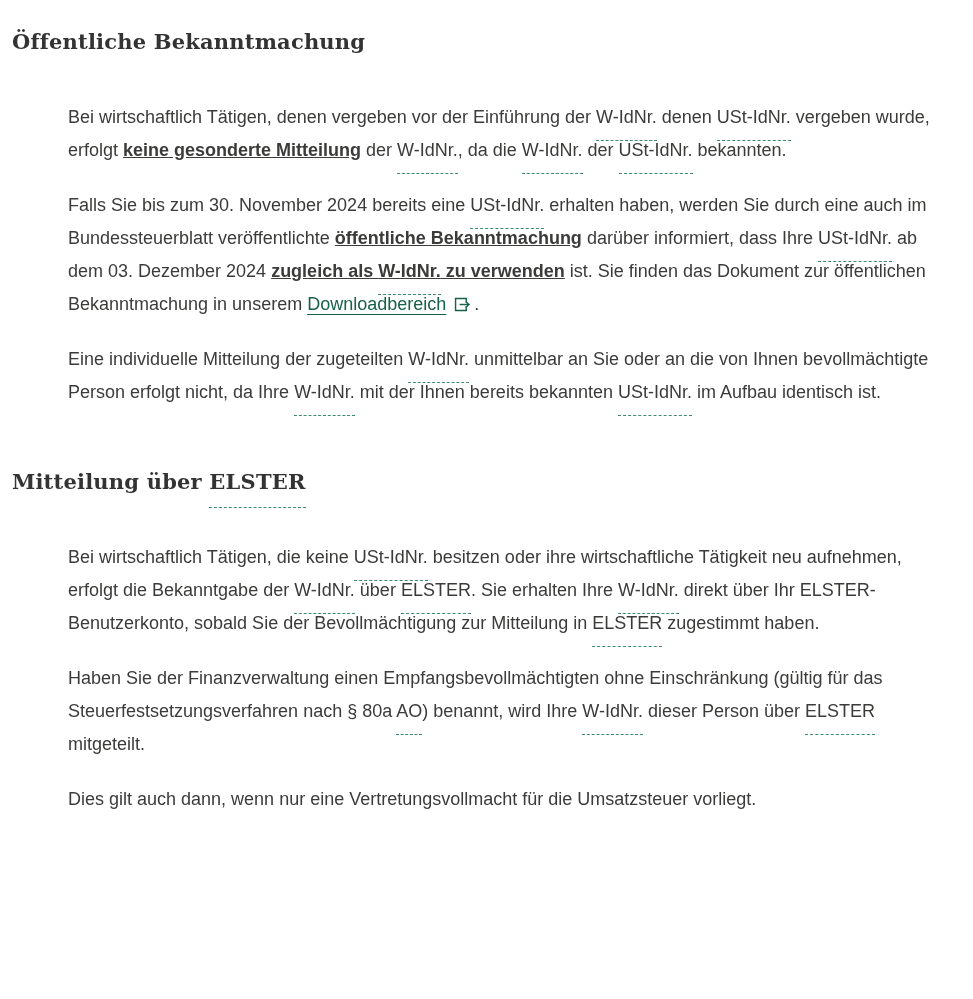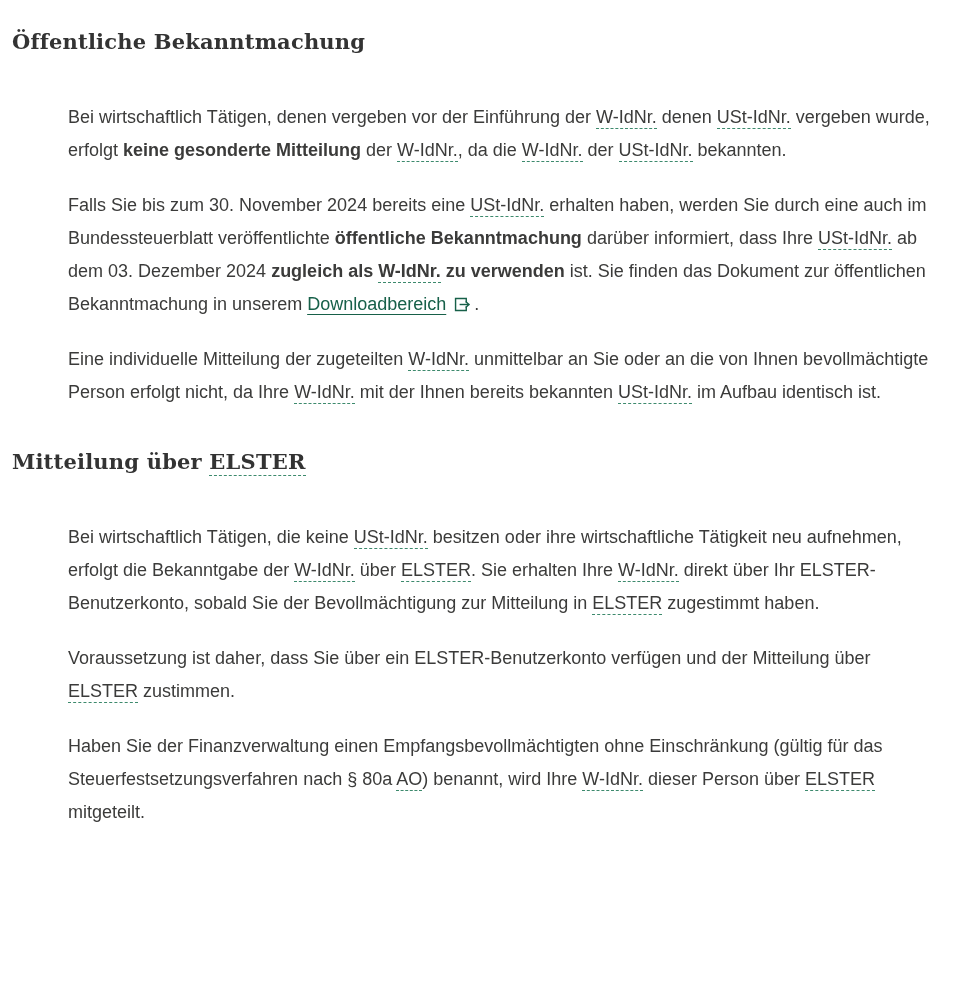--- a/index.html
+++ b/index.html
@@ -19,35 +19,35 @@
   h2.section-heading {
     font-family: "DejaVu Serif", "Liberation Serif", serif;
     font-weight: 700;
     font-size: 21px;
     line-height: 26px;
     letter-spacing: 0.2px;
     color: var(--heading-text, #333333);
     margin: 0;
   }
 
-  section + section { margin-top: 40px; }
+  section + section { margin-top: 60px; }
 
   .section-body {
     margin: 46px 0 0 56px;
     width: 877px;
   }
 
   .section-body p { margin: 0 0 22px 0; }
 
-  .bold { font-weight: 700; }
+  .bold { font-weight: 700; text-decoration: underline; }
 
   abbr {
     text-decoration: none;
     border-bottom: 1px dashed var(--abbr-underline, #3d8a6d);
-    padding-bottom: 1px;
+    padding-bottom: 13px;
   }
 
   a {
     color: var(--link-green, #176049);
     text-decoration-thickness: 1px;
     text-underline-offset: 4px;
     cursor: pointer;
   }
 
   .ext-icon {
@@ -72,18 +72,18 @@
               <path d="M18 8.7 L21.3 12 L18 15.3"></path>
             </svg></span><span>.</span></p>
         <p><span>Eine individuelle Mitteilung der zugeteilten </span><abbr>W-IdNr.</abbr><span> unmittelbar an Sie oder an die von Ihnen bevollmächtigte Person erfolgt nicht, da Ihre </span><abbr>W-IdNr.</abbr><span> mit der Ihnen bereits bekannten </span><abbr>USt-IdNr.</abbr><span> im Aufbau identisch ist.</span></p>
       </div>
   </section>
 
   <section>
     <h2 class="section-heading"><span>Mitteilung über </span><abbr>ELSTER</abbr></h2>
     <div class="section-body">
         <p><span>Bei wirtschaftlich Tätigen, die keine </span><abbr>USt-IdNr.</abbr><span> besitzen oder ihre wirtschaftliche Tätigkeit neu aufnehmen, erfolgt die Bekanntgabe der </span><abbr>W-IdNr.</abbr><span> über </span><abbr>ELSTER</abbr><span>. Sie erhalten Ihre </span><abbr>W-IdNr.</abbr><span> direkt über Ihr ELSTER-Benutzerkonto, sobald Sie der Bevollmächtigung zur Mitteilung in </span><abbr>ELSTER</abbr><span> zugestimmt haben.</span></p>
-        <p><span>Voraussetzung ist daher, dass Sie über ein ELSTER-Benutzerkonto verfügen und der Mitteilung über </span><abbr>ELSTER</abbr><span> zustimmen.</span></p>
         <p><span>Haben Sie der Finanzverwaltung einen Empfangsbevollmächtigten ohne Einschränkung (gültig für das Steuerfestsetzungsverfahren nach § 80a </span><abbr>AO</abbr><span>) benannt, wird Ihre </span><abbr>W-IdNr.</abbr><span> dieser Person über </span><abbr>ELSTER</abbr><span> mitgeteilt.</span></p>
+        <p><span>Dies gilt auch dann, wenn nur eine Vertretungsvollmacht für die Umsatzsteuer vorliegt.</span></p>
       </div>
   </section>
 
 </main>
 
 </body></html>

